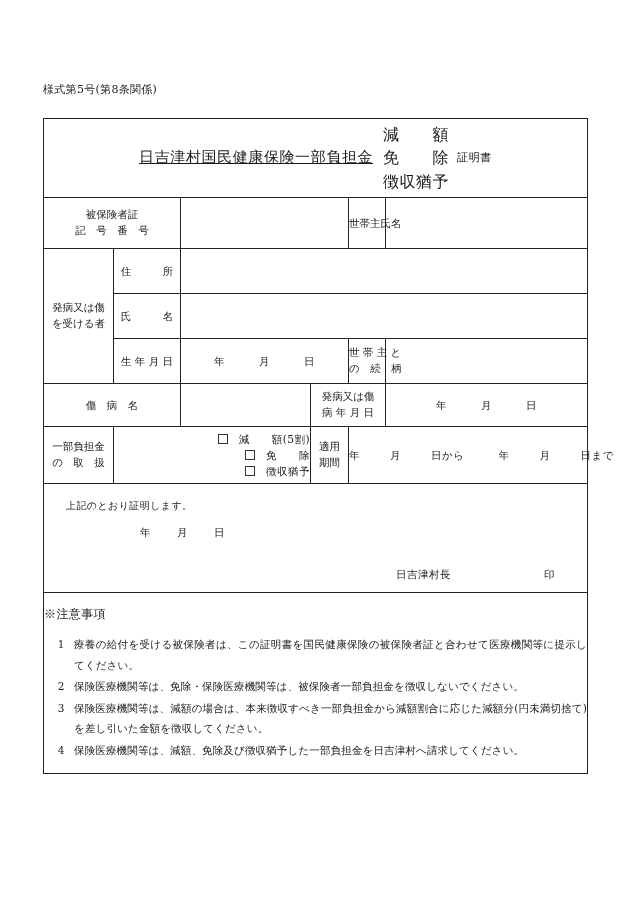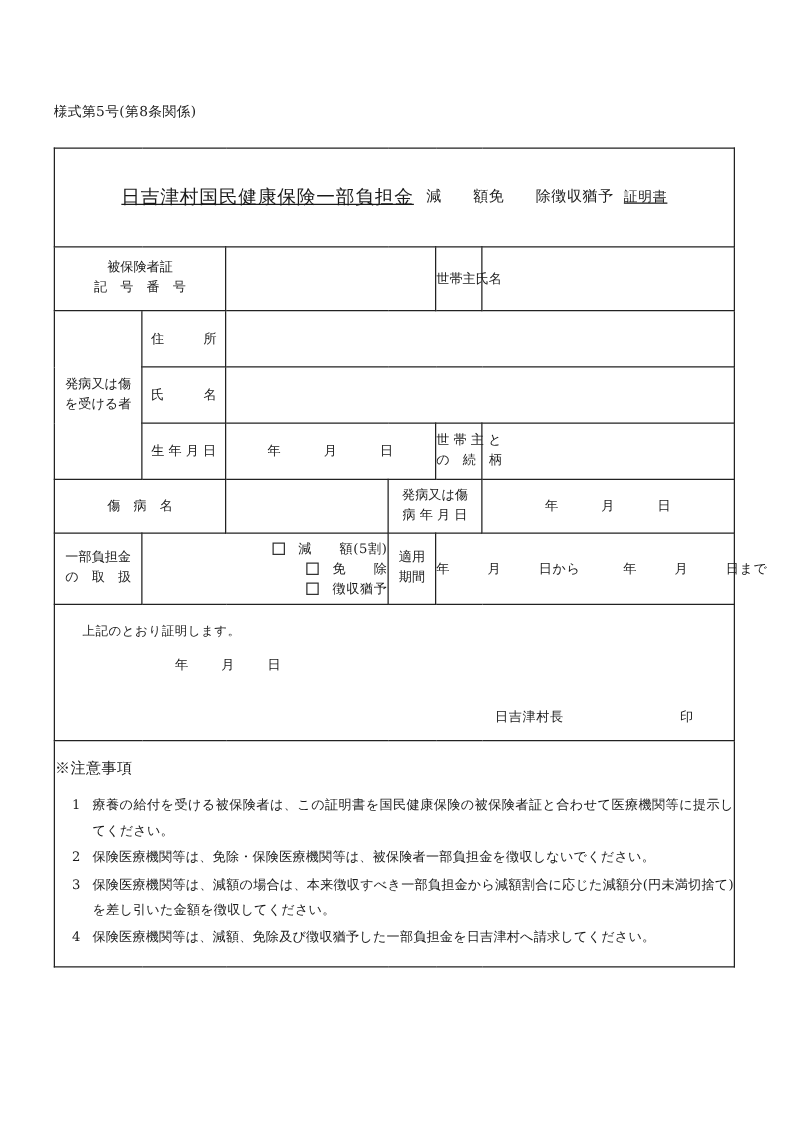--- a/index.html
+++ b/index.html
@@ -63,37 +63,36 @@
     gap: 0px;
   }
   .title-main {
     font-size: 15px;
     letter-spacing: 0.6px;
     white-space: nowrap;
     text-decoration: underline;
   }
   .title-stack {
     display: inline-flex;
-    flex-direction: row;
+    flex-direction: column;
     text-align: left;
-    font-size: 12px;
+    font-size: 16px;
     line-height: 1.45;
     margin-left: 10px;
     margin-right: 8px;
   }
   .title-stack span {
     white-space: nowrap;
     letter-spacing: 0.5px;
   }
   .title-suffix {
     font-size: 11px;
     letter-spacing: 0.6px;
     white-space: nowrap;
     align-self: center;
-    text-decoration: underline;
   }
 
   
   .label-cell {
     text-align: center;
     font-size: 10.5px;
     white-space: nowrap;
     padding: 3px 2px;
   }
   .label-cell .l2 {

